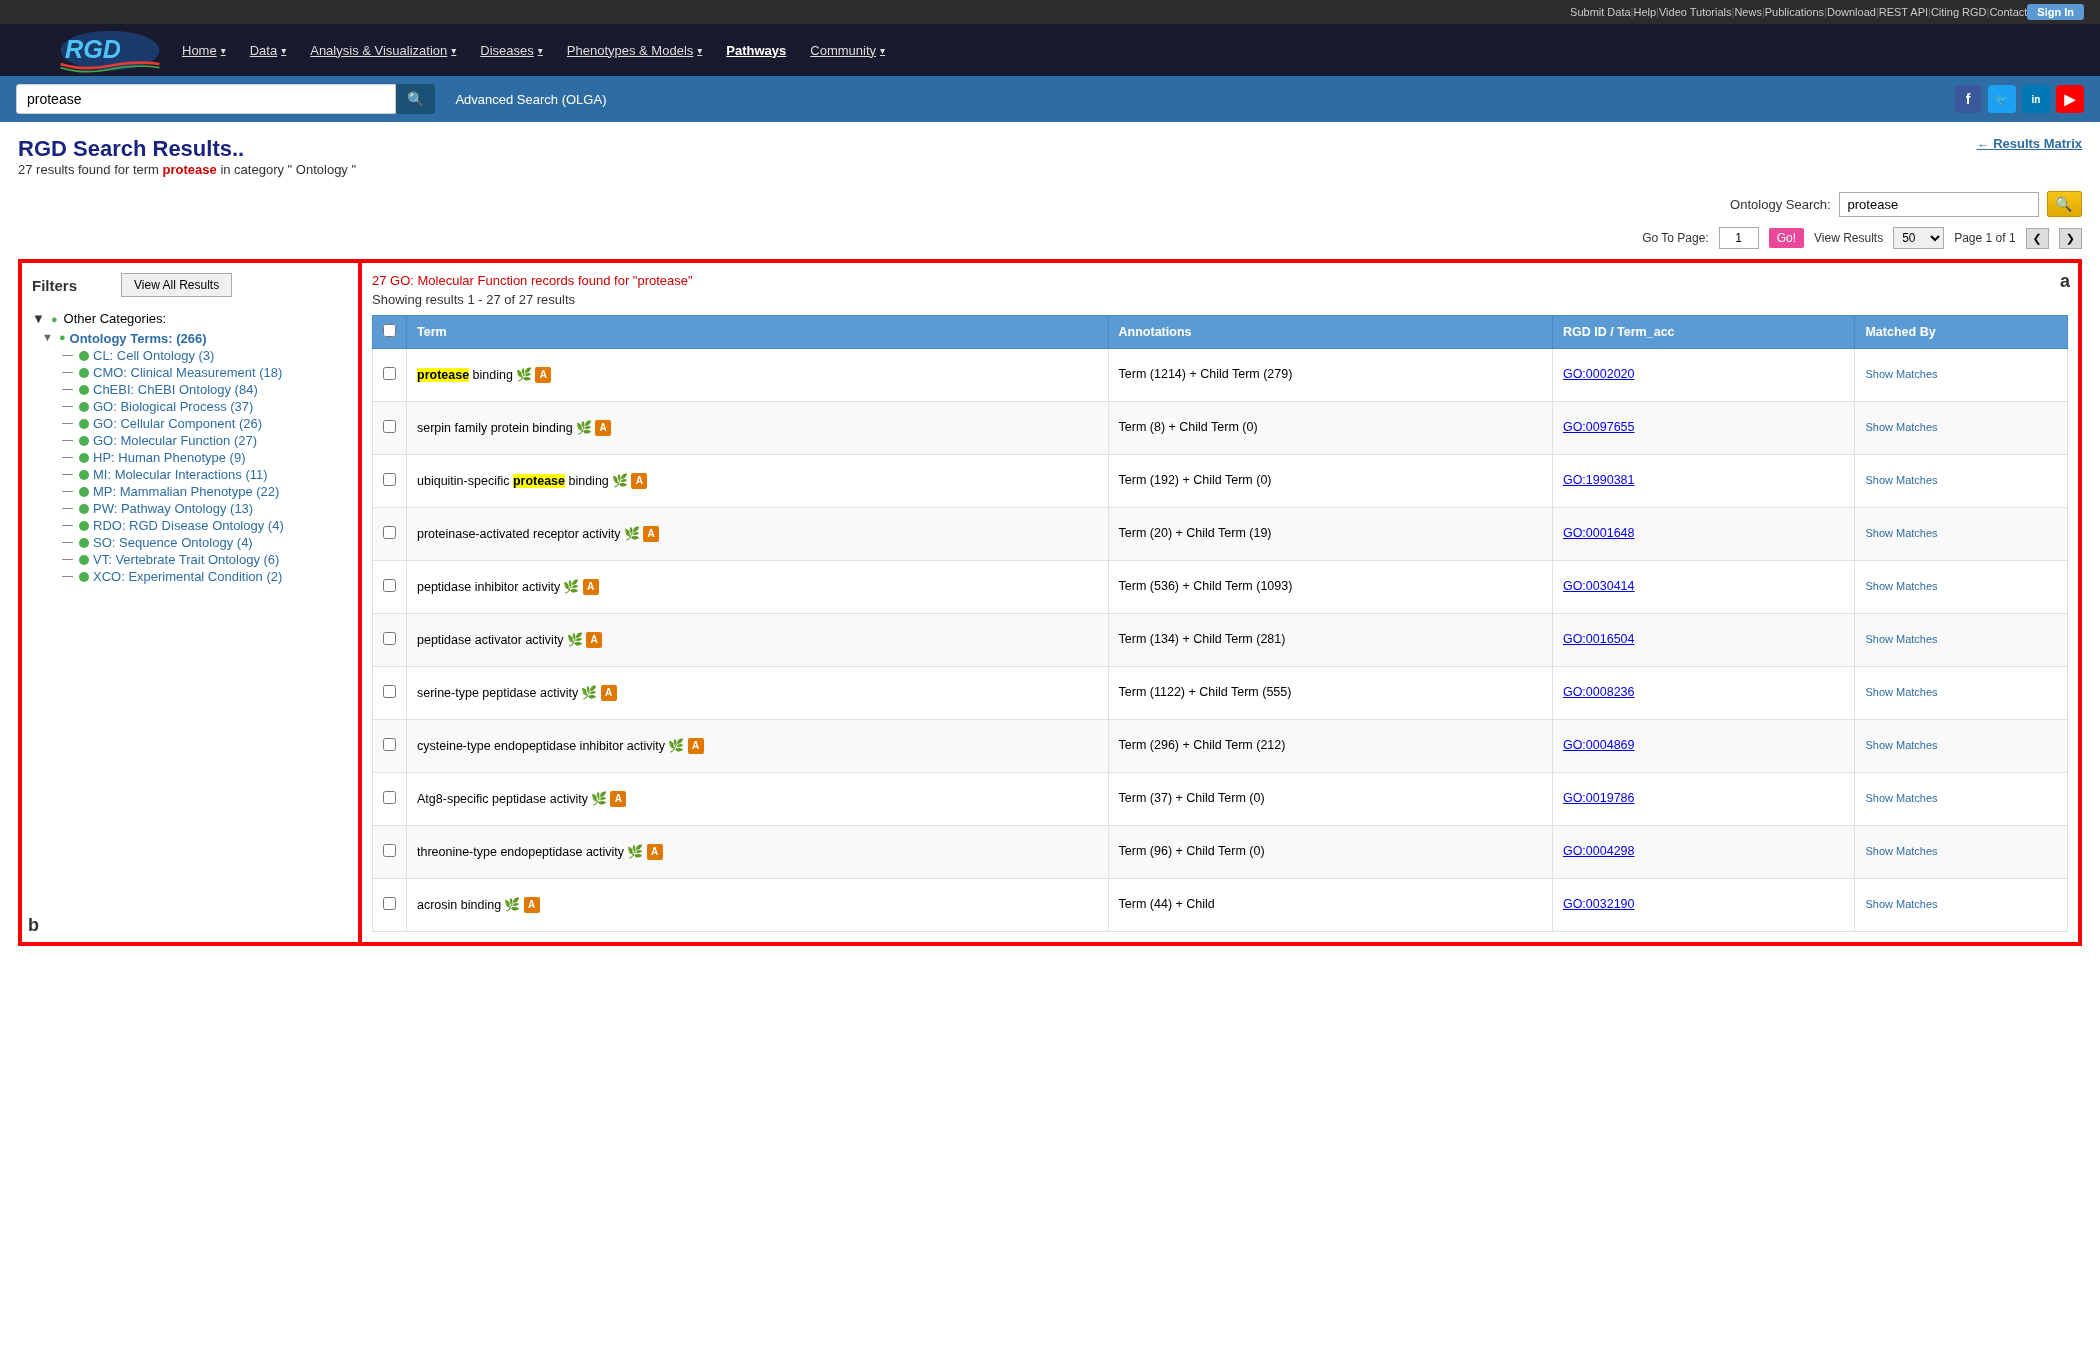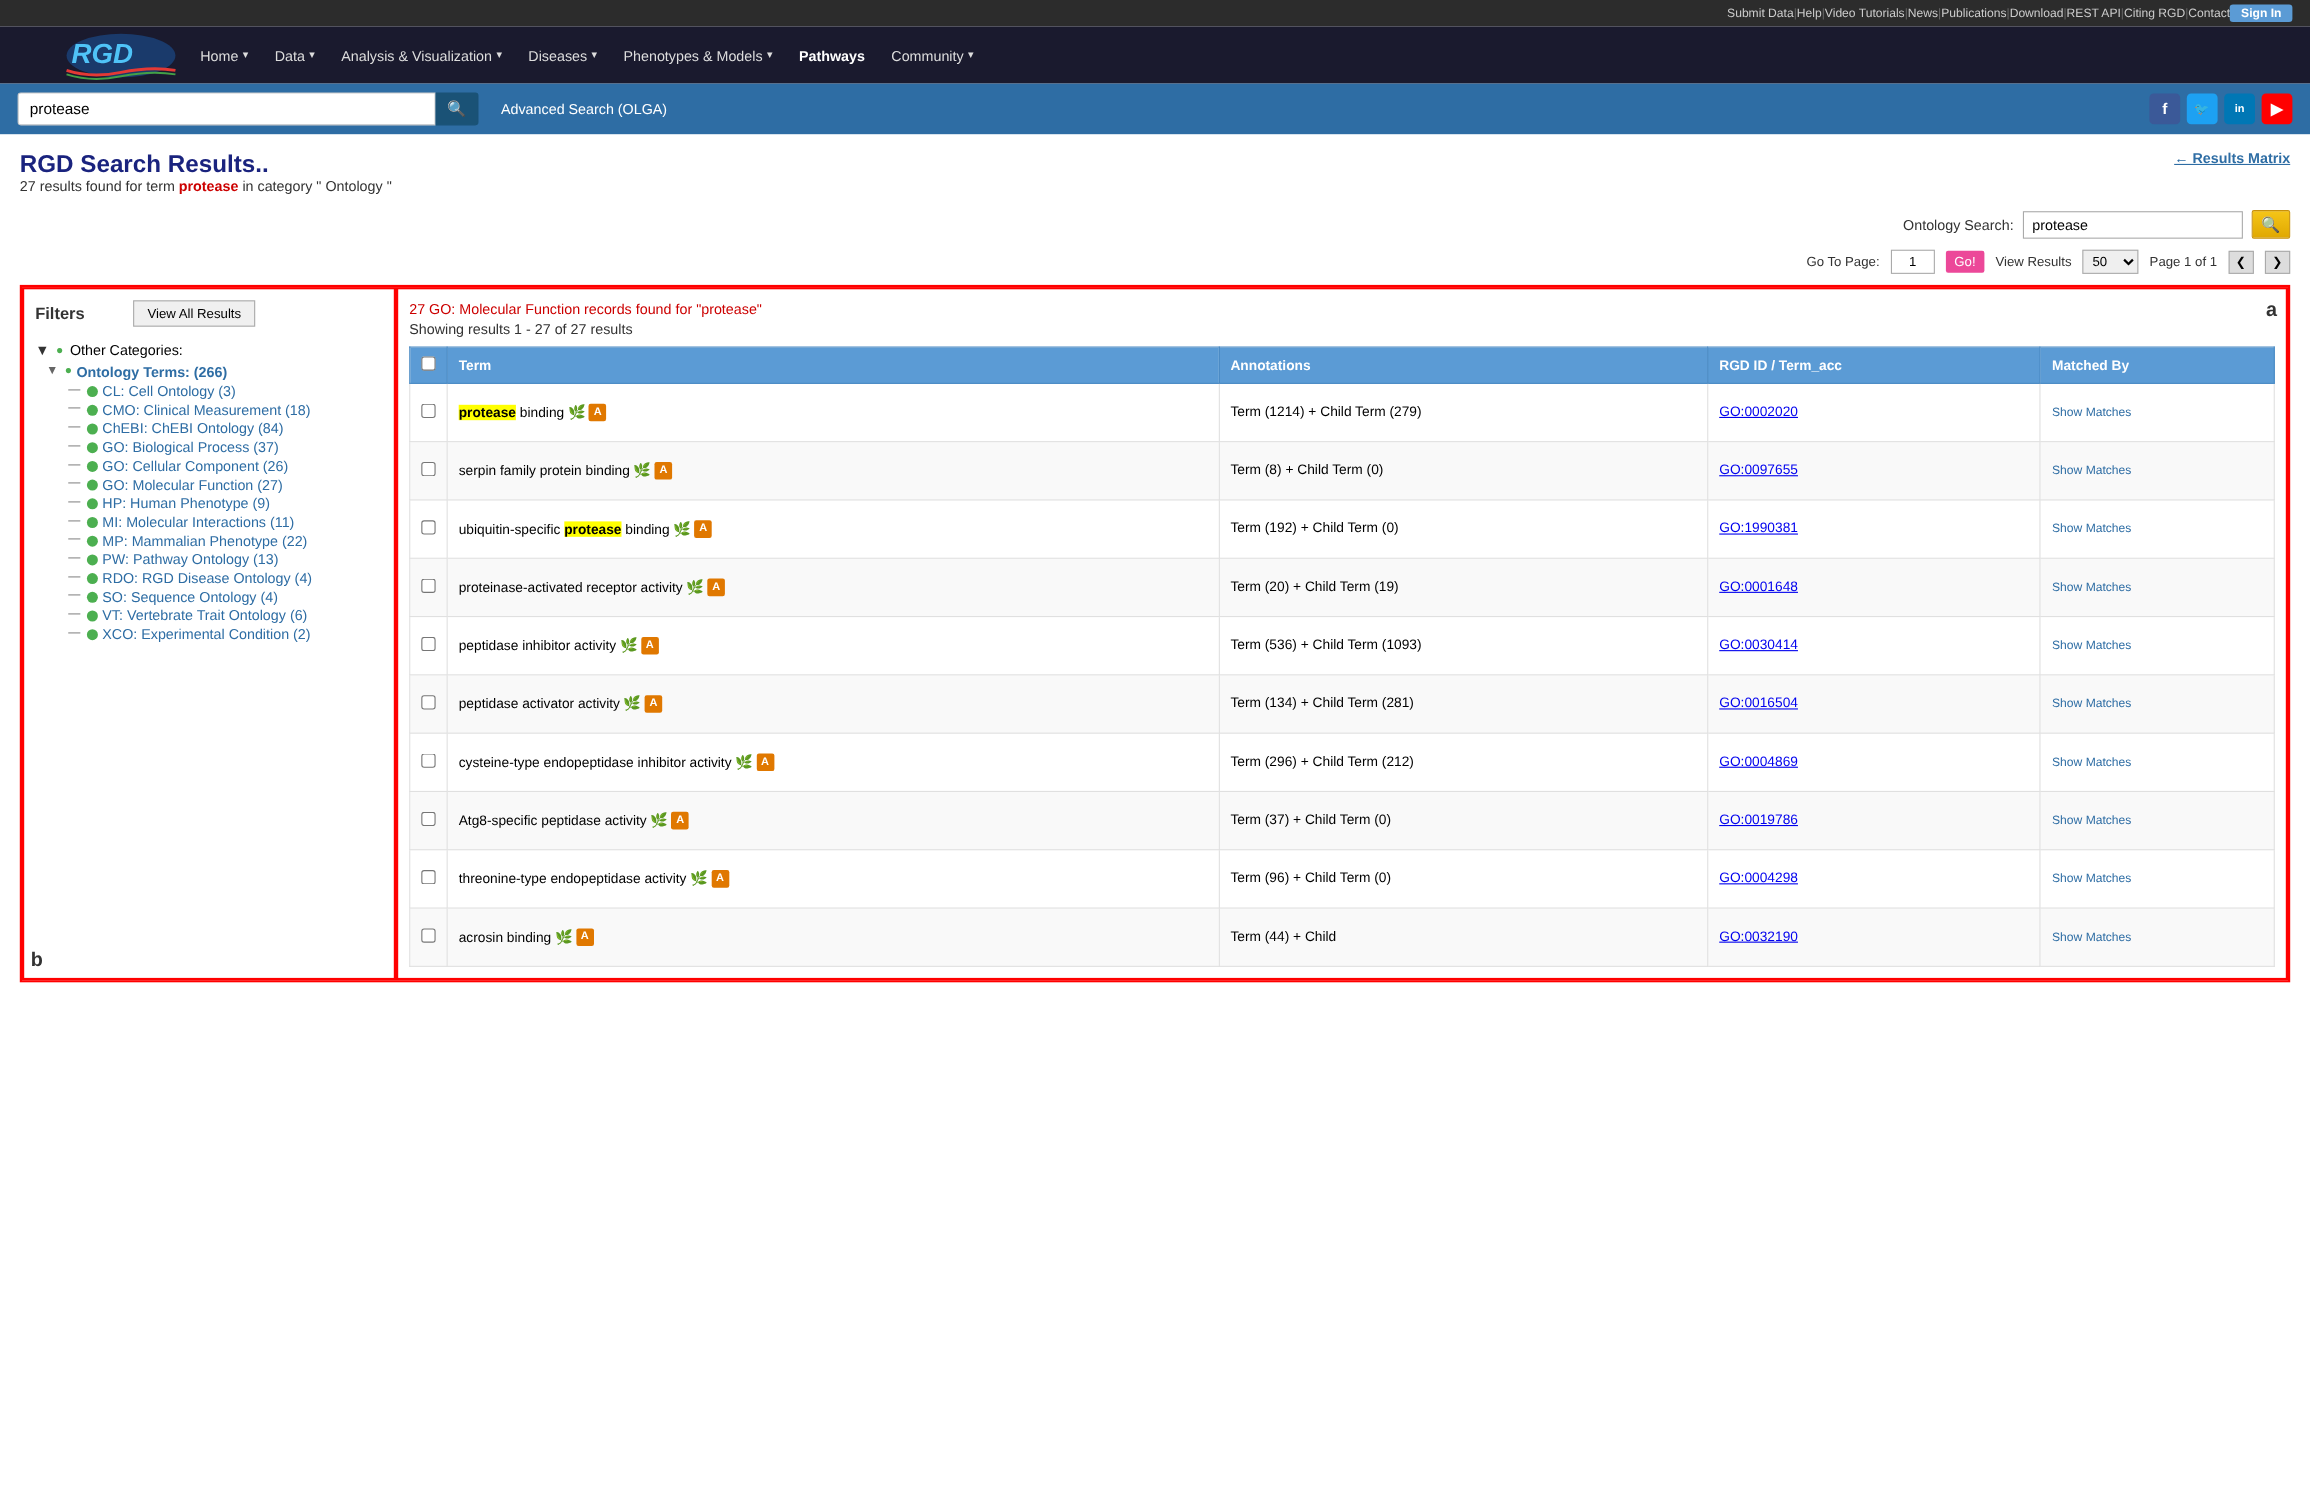--- a/index.html
+++ b/index.html
@@ -50,20 +50,21 @@
     }
     .nav-item {
       color: #ddd;
       font-size: 13px;
       padding: 6px 12px;
       cursor: pointer;
       display: flex;
       align-items: center;
       gap: 4px;
       white-space: nowrap;
+      text-decoration: underline;
     }
     .nav-item.active { color: #fff; font-weight: bold; }
     .nav-item .caret { font-size: 10px; }
 
     
     .search-bar-area {
       background: #2e6da4;
       padding: 8px 16px;
       display: flex;
       align-items: center;
@@ -673,20 +674,33 @@
               <span class="term-icons">
                 <span class="leaf-icon">🌿</span>
                 <span class="orange-box">A</span>
               </span>
             </td>
             <td class="annotations-cell">Term (134) + Child Term (281)</td>
             <td class="rgd-id-cell"><a href="#">GO:0016504</a></td>
             <td class="matched-cell"><a href="#" class="show-matches">Show Matches</a></td>
           </tr>
 
+          <tr>
+            <td class="checkbox-cell"><input type="checkbox" style=""></td>
+            <td class="term-cell">
+              <span>serine-type peptidase activity</span>
+              <span class="term-icons">
+                <span class="leaf-icon">🌿</span>
+                <span class="orange-box">A</span>
+              </span>
+            </td>
+            <td class="annotations-cell">Term (1122) + Child Term (555)</td>
+            <td class="rgd-id-cell"><a href="#">GO:0008236</a></td>
+            <td class="matched-cell"><a href="#" class="show-matches">Show Matches</a></td>
+          </tr>
 
           <tr>
             <td class="checkbox-cell"><input type="checkbox" style=""></td>
             <td class="term-cell">
               <span>cysteine-type endopeptidase inhibitor activity</span>
               <span class="term-icons">
                 <span class="leaf-icon">🌿</span>
                 <span class="orange-box">A</span>
               </span>
             </td>

